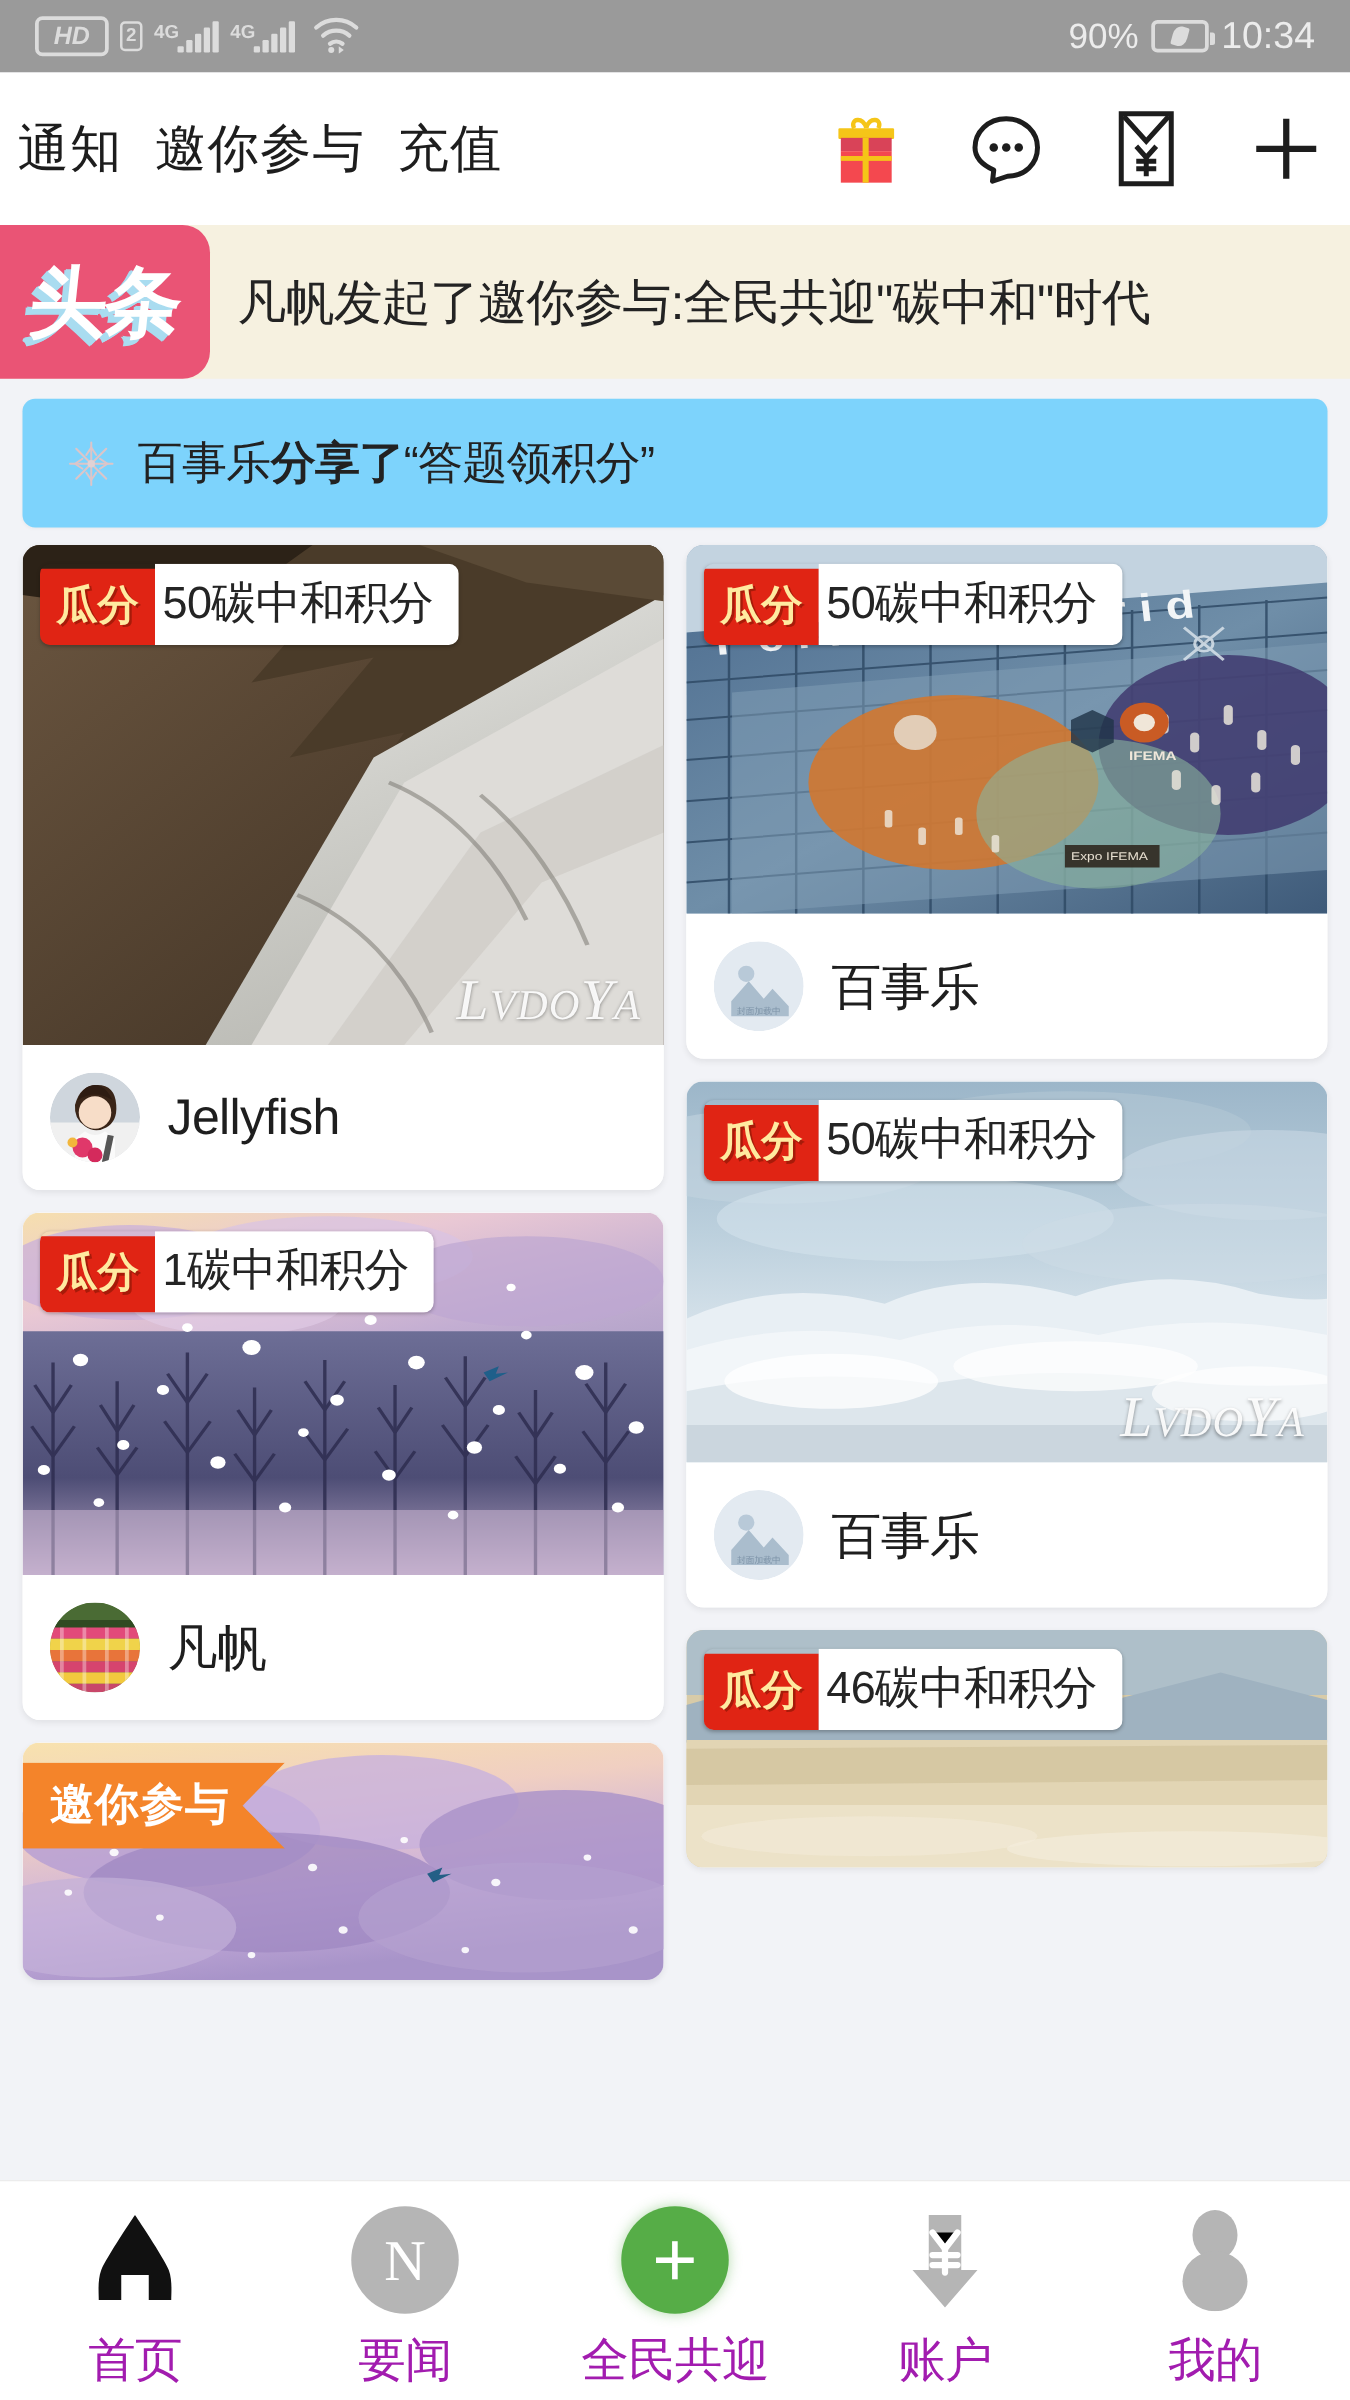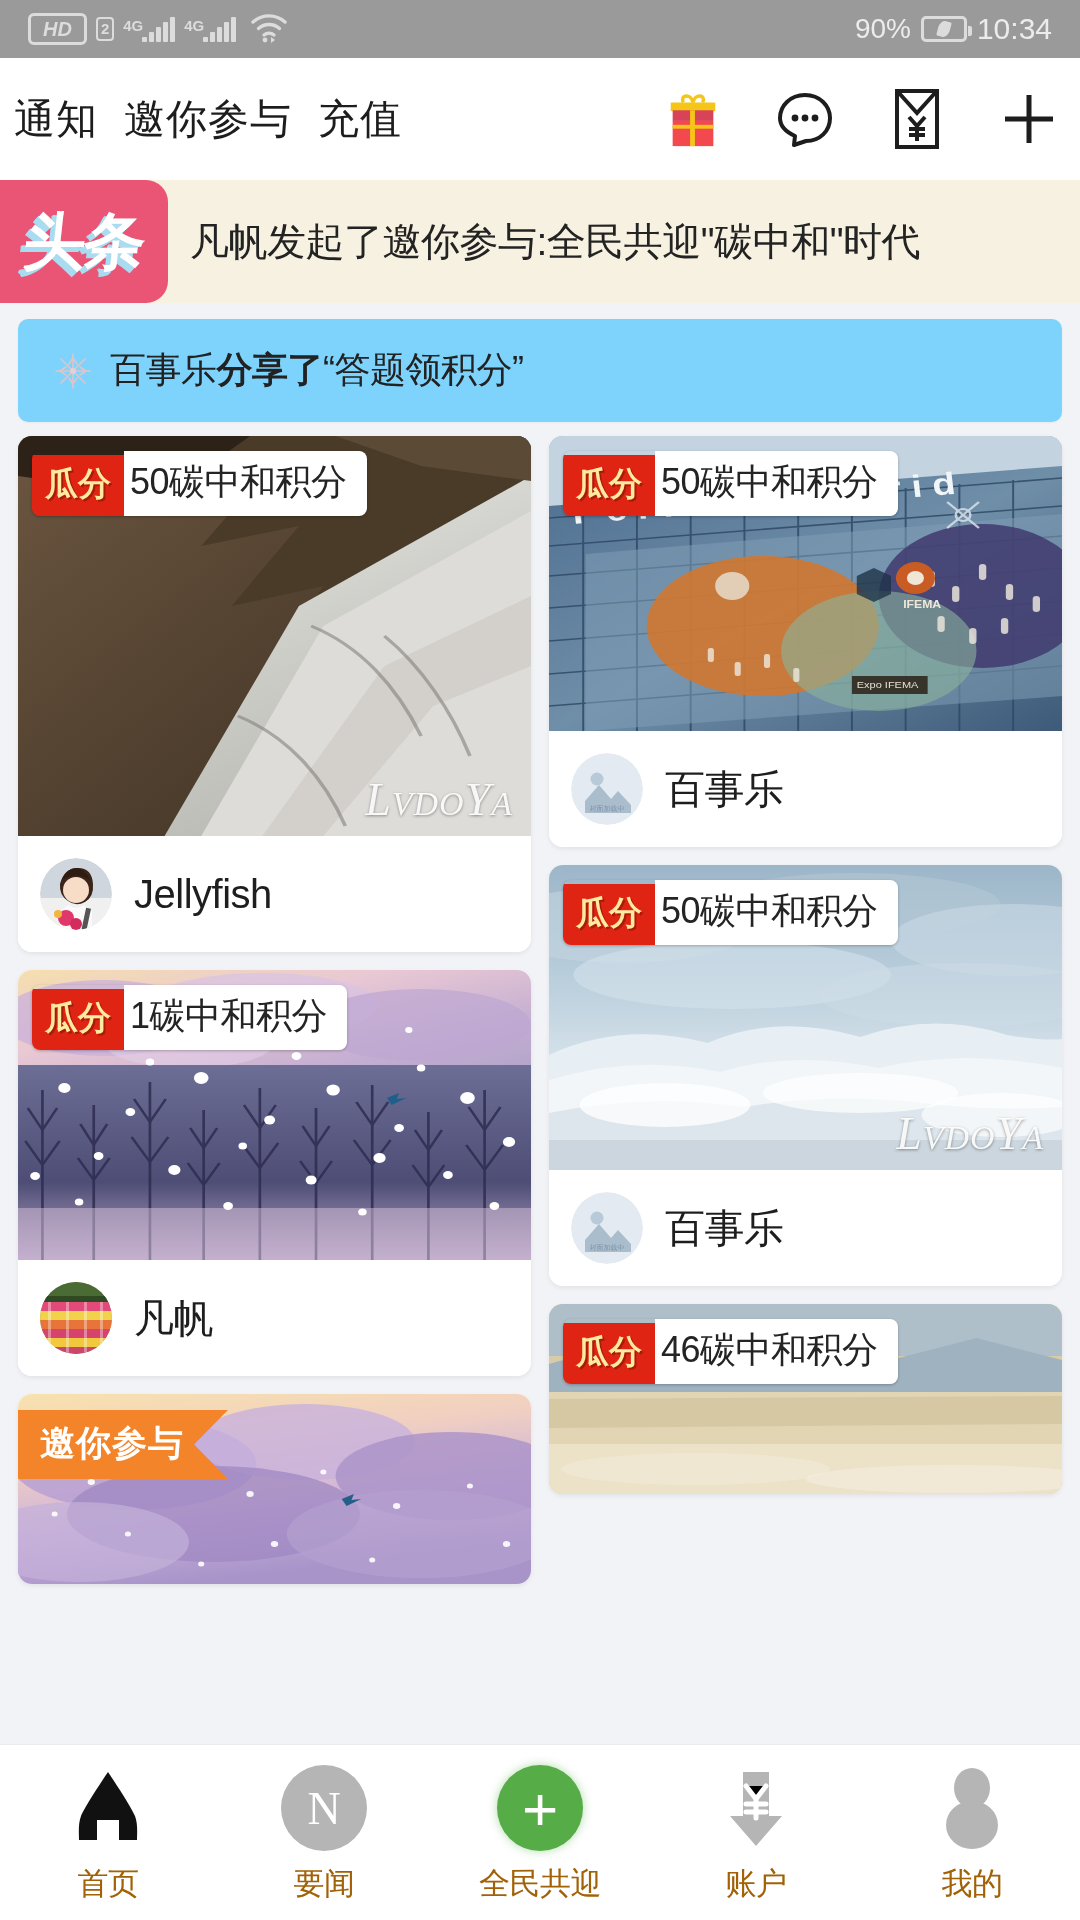--- a/index.html
+++ b/index.html
@@ -122,21 +122,21 @@
   .wm .big { font-size: 46px; }
 
   
   .bottomnav {
     position: absolute; left: 0; bottom: 0; width: 1080px; height: 176px;
     background: #fff; display: flex; align-items: flex-start; padding-top: 20px;
     border-top: 1px solid #ececec;
   }
   .nav-item { flex: 1 1 0; display: flex; flex-direction: column; align-items: center; gap: 12px; }
   .nav-ico { height: 86px; display:flex; align-items:center; justify-content:center;}
-  .nav-label { font-size: 31px; color: #a16207; letter-spacing:-0.5px;}
+  .nav-label { font-size: 38px; color: #a21caf; letter-spacing:-0.5px;}
   .nav-circle {
     width: 86px; height: 86px; border-radius: 50%; display:flex; align-items:center;
     justify-content:center; background:#b5b5b5; color:#fff; font-size: 46px;
     font-family: "Liberation Serif", serif;
   }
   .nav-plus { background:#56ad47; box-shadow: 0 0 10px rgba(86,173,71,.45); font-size: 62px; font-weight: 300; font-family:"Liberation Sans",sans-serif;}
 </style>
 </head>
 <body>
 

